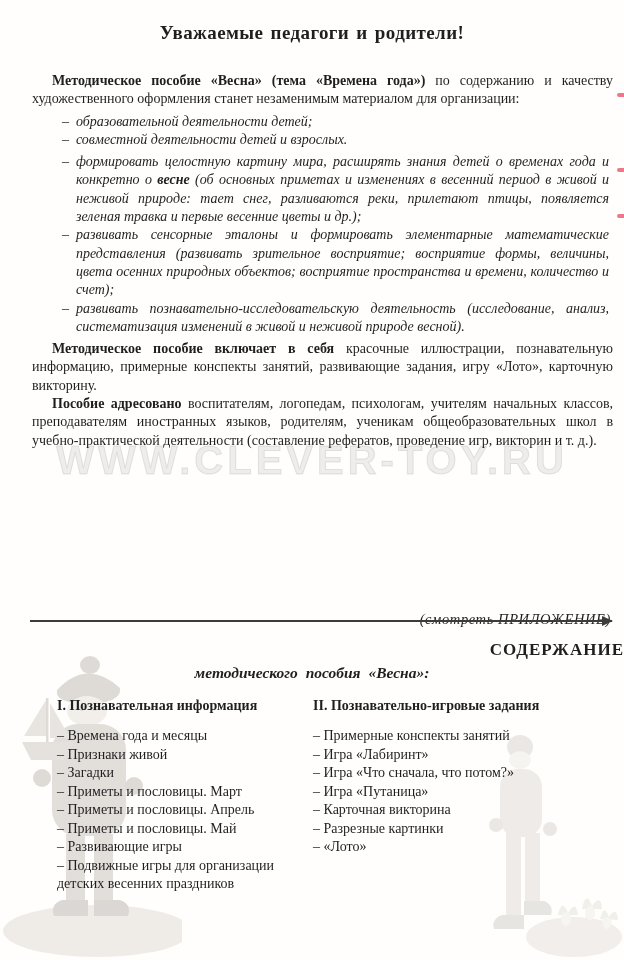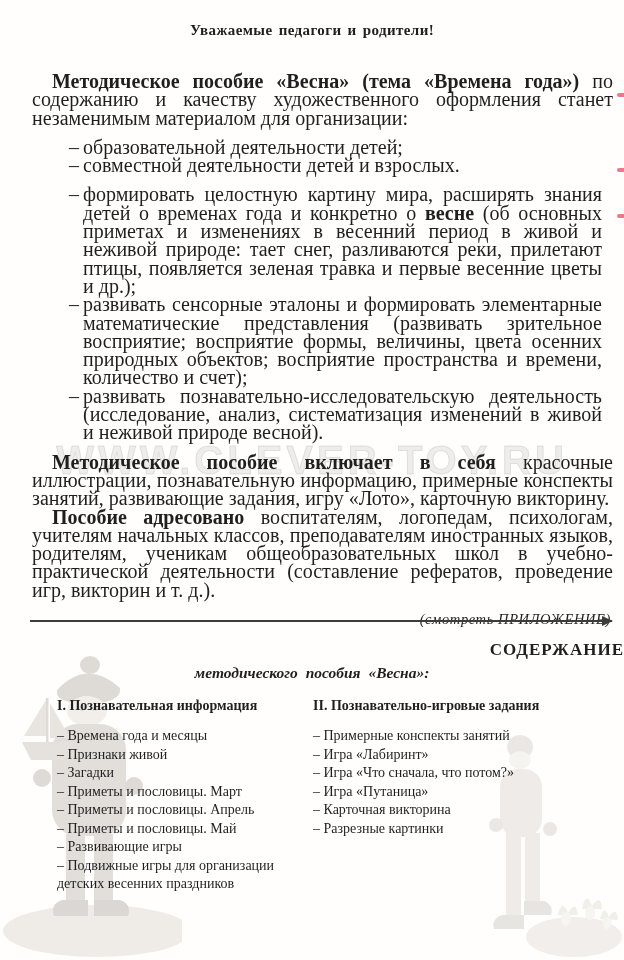--- a/index.html
+++ b/index.html
@@ -27,31 +27,31 @@
 
   
   .edge-mark {
     position:absolute; right:0; width:7px; height:4px;
     border-radius:2px 0 0 2px; opacity:.85; z-index:3;
   }
 
   
   .page-title {
     position:absolute; top:22px; left:0; right:0; z-index:2;
-    text-align:center; font-weight:bold; font-size:15px;
+    text-align:center; font-weight:bold; font-size:19px;
     letter-spacing:0.4px; word-spacing:2px;
   }
 
   
   .body-text {
     position:absolute; top:72px; left:32px; right:11px; z-index:2;
-    font-size:20px; line-height:18.3px; text-align:justify;
+    font-size:14px; line-height:18.3px; text-align:justify;
   }
   .para { margin:0; text-indent:20px; }
-  .dash-list { list-style:none; margin:11px; padding:0 0 0 26px; }
+  .dash-list { list-style:none; margin:4px; padding:0 0 0 26px; font-style:italic; }
   .dash-list li { position:relative; padding-left:14px; }
   .dash-list li::before { content:"–"; position:absolute; left:0; top:0; font-style:normal; }
 
   
   .appendix-note {
     position:absolute; top:611px; right:13px; z-index:2;
     font-style:italic; font-size:14.5px; letter-spacing:0.6px;
   }
   .appendix-arrow {
     position:absolute; top:620px; left:30px; right:12px; height:0;
@@ -182,19 +182,20 @@
 
       <div class="contents-col-right">
         <div class="contents-header">II. Познавательно-игровые задания</div>
         <ul class="contents-list">
           <li>Примерные конспекты занятий</li>
           <li>Игра «Лабиринт»</li>
           <li>Игра «Что сначала, что потом?»</li>
           <li>Игра «Путаница»</li>
           <li>Карточная викторина</li>
           <li>Разрезные картинки</li>
+          <li>«Лото»</li>
         </ul>
       </div>
 
     </div>
   </div>
 
 </div>
 
 </body></html>

